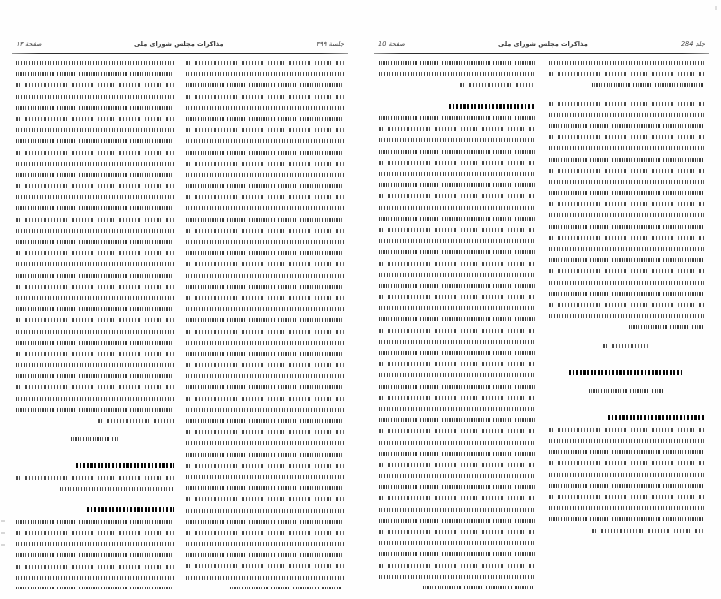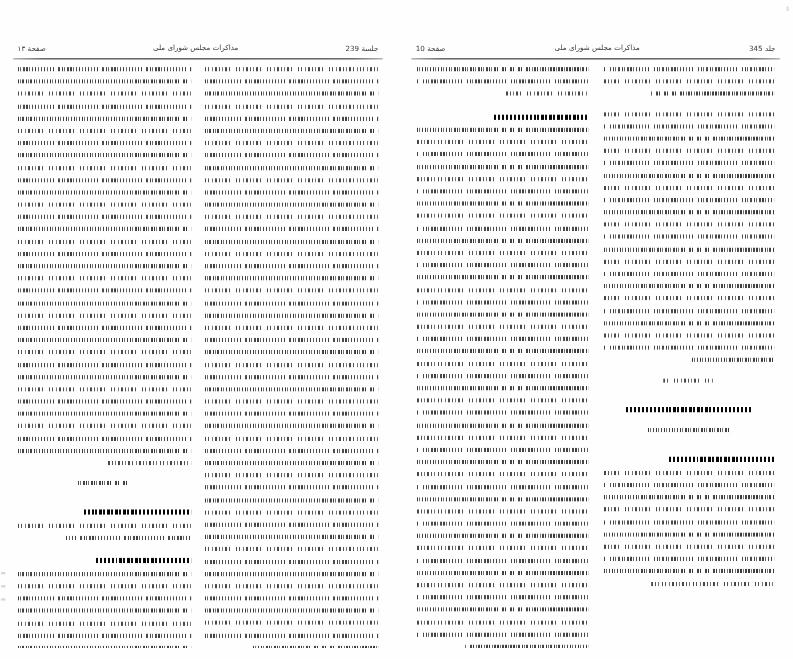--- a/index.html
+++ b/index.html
@@ -30,25 +30,25 @@
     height:26px;
     display:flex;
     align-items:flex-end;
     justify-content:space-between;
     font-size:6.5px;
     color:#2a2a2a;
     letter-spacing:0.2px;
     padding:0 6px 3px 6px;
     opacity:.93;
   }
-  .page-header .hdr-side{white-space:nowrap;filter:blur(.22px);}
+  .page-header .hdr-side{white-space:nowrap;filter:blur(.22px);font-style:italic;}
   .page-header .hdr-center{
     white-space:nowrap;
     filter:blur(.22px);
-    font-weight:400;
+    font-weight:700;
     transform:translateY(-.5px);
   }
   .rule{
     height:1px;
     background:linear-gradient(90deg,#8d8d8d 0%,#1b1b1b 8%,#111 50%,#1d1d1d 92%,#909090 100%);
     margin:2px 2px 0 2px;
     opacity:.92;
   }
 
   .columns{
@@ -141,21 +141,21 @@
   .top-speck{position:absolute;top:6px;left:355px;width:2px;height:4px;background:#c8c8c8;opacity:.6;}
 </style>
 </head>
 <body>
 
 <div class="spread">
 
   <div class="page right">
 
     <div class="page-header">
-      <span class="hdr-side">جلد 345</span>
+      <span class="hdr-side">جلد 284</span>
       <span class="hdr-center">مذاکرات مجلس شورای ملی</span>
       <span class="hdr-side">صفحة 10</span>
     </div>
     <div class="rule"></div>
 
     <div class="columns">
 
       <div class="col">
         <div class="tline">
             <i></i>
@@ -424,21 +424,21 @@
       </div>
 
     </div>
 
     <div class="top-speck"></div>
   </div>
 
   <div class="page left">
 
     <div class="page-header">
-      <span class="hdr-side">جلسة 239</span>
+      <span class="hdr-side">جلسة ۳۹۹</span>
       <span class="hdr-center">مذاکرات مجلس شورای ملی</span>
       <span class="hdr-side">صفحة ۱۳</span>
     </div>
     <div class="rule"></div>
 
     <div class="columns">
 
       <div class="col">
         <div class="tline v2">
             <i></i>

